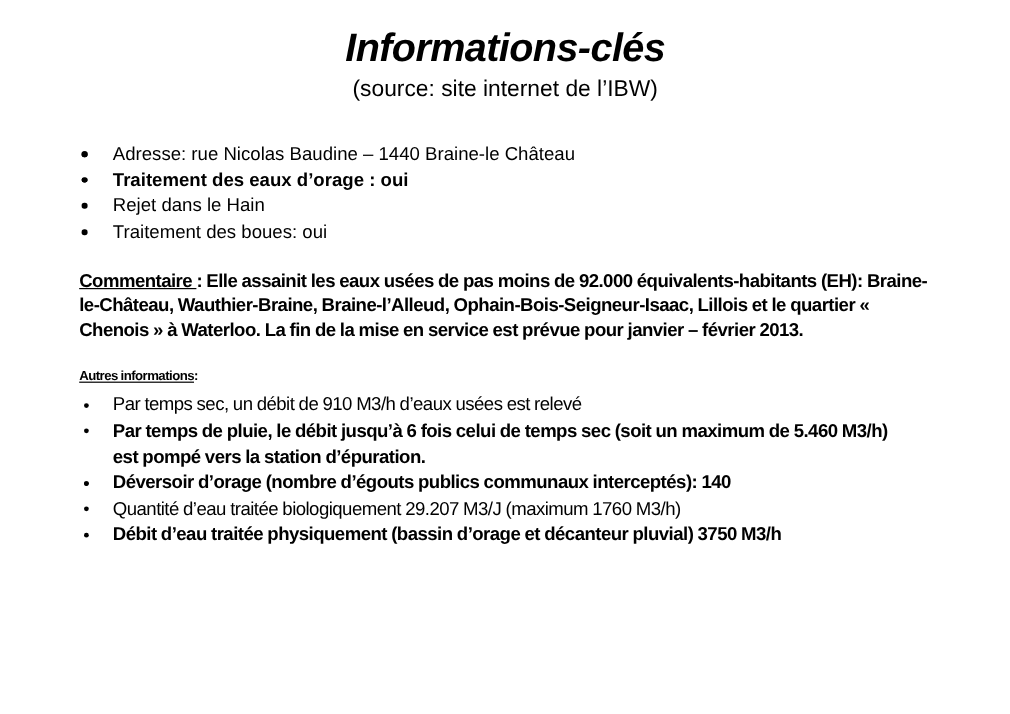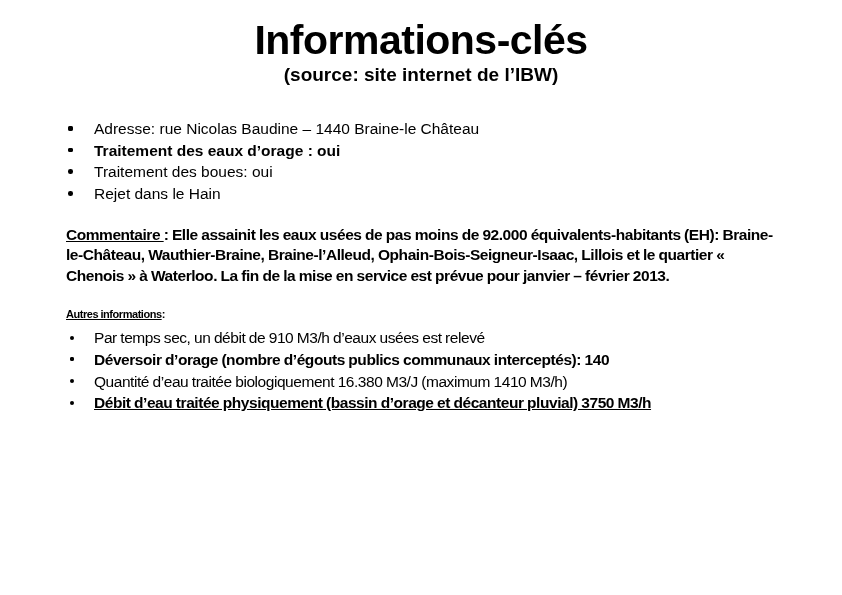--- a/index.html
+++ b/index.html
@@ -10,31 +10,32 @@
     height: 595px;
     background: #ffffff;
     color: #000000;
     font-family: "Liberation Sans", "DejaVu Sans", sans-serif;
     overflow: hidden;
   }
   .title {
     margin: 0;
     padding-top: 18px;
     text-align: center;
-    font-size: 41px;
+    font-size: 33px;
     line-height: 44px;
     font-weight: 700;
     letter-spacing: -0.5px;
+    font-style: italic;
   }
   .subtitle {
     margin: 0;
     text-align: center;
     font-size: 19px;
     line-height: 26px;
-    font-weight: 700;
+    font-weight: 400;
   }
   ul { list-style: none; }
   .kf-list {
     margin: 30px 0 0 67px;
     padding: 0;
     font-size: 15.5px;
     line-height: 21.7px;
   }
   .kf-list li { position: relative; padding-left: 27px; }
   .bullet {
@@ -63,21 +64,21 @@
   }
   .ai-list {
     margin: 2px 0 0 70px;
     padding: 0;
     font-size: 15.5px;
     line-height: 21.6px;
     max-width: 694px;
   }
   .ai-list li { position: relative; padding-left: 24px; }
   .ai-list .bullet { left: 0; top: 8.5px; width: 4px; height: 4px; }
-  .underline { text-decoration: underline; }
+  .underline { }
 </style>
 </head>
 <body>
 
 <div class="slide">
 
   <h1 class="title">Informations-clés</h1>
   <div class="subtitle">(source: site internet de l’IBW)</div>
 
   <ul class="kf-list">
@@ -90,51 +91,55 @@
     </li>
     <li>
       <span class="bullet"></span>
     </li>
     <li>
       <span class="bullet"></span>
       <span class="bold">Traitement des eaux d’orage : oui</span>
     </li>
     <li>
       <span class="bullet"></span>
-      <span>Traitement des boues: oui</span>
+      <span>Rejet dans le Hain</span>
     </li>
     <li>
       <span class="bullet"></span>
-      <span>Rejet dans le Hain</span>
+      <span>Traitement des boues: oui</span>
     </li>
   </ul>
 
   <p class="commentaire narrow">
     <span class="u-label">Commentaire </span><span>: Elle assainit les eaux usées de pas moins de 92.000 équivalents-habitants (EH): Braine-le-Château, Wauthier-Braine, Braine-l’Alleud, Ophain-Bois-Seigneur-Isaac, Lillois et le quartier « Chenois » à Waterloo. La fin de la mise en service est prévue pour janvier – février 2013.</span>
   </p>
 
   <div class="autres-heading narrow">
     <span class="u-label">Autres informations</span><span>:</span>
   </div>
 
   <ul class="ai-list narrow">
     <li>
       <span class="bullet"></span>
       <span>Par temps sec, un débit de 910 M3/h d’eaux usées est relevé</span>
     </li>
     <li>
       <span class="bullet"></span>
+      <span class="bold">Par temps de pluie, le débit jusqu’à 6 fois celui de temps sec (soit un maximum de 5.460 M3/h) est pompé vers la station d’épuration.</span>
+    </li>
+    <li>
+      <span class="bullet"></span>
     </li>
     <li>
       <span class="bullet"></span>
       <span class="bold">Déversoir d’orage (nombre d’égouts publics communaux interceptés): 140</span>
     </li>
     <li>
       <span class="bullet"></span>
-      <span>Quantité d’eau traitée biologiquement 16.380 M3/J (maximum 1410 M3/h)</span>
+      <span>Quantité d’eau traitée biologiquement 29.207 M3/J (maximum 1760 M3/h)</span>
     </li>
     <li>
       <span class="bullet"></span>
       <span class="bold underline">Débit d’eau traitée physiquement (bassin d’orage et décanteur pluvial) 3750 M3/h</span>
     </li>
   </ul>
 
 </div>
 
 </body></html>

